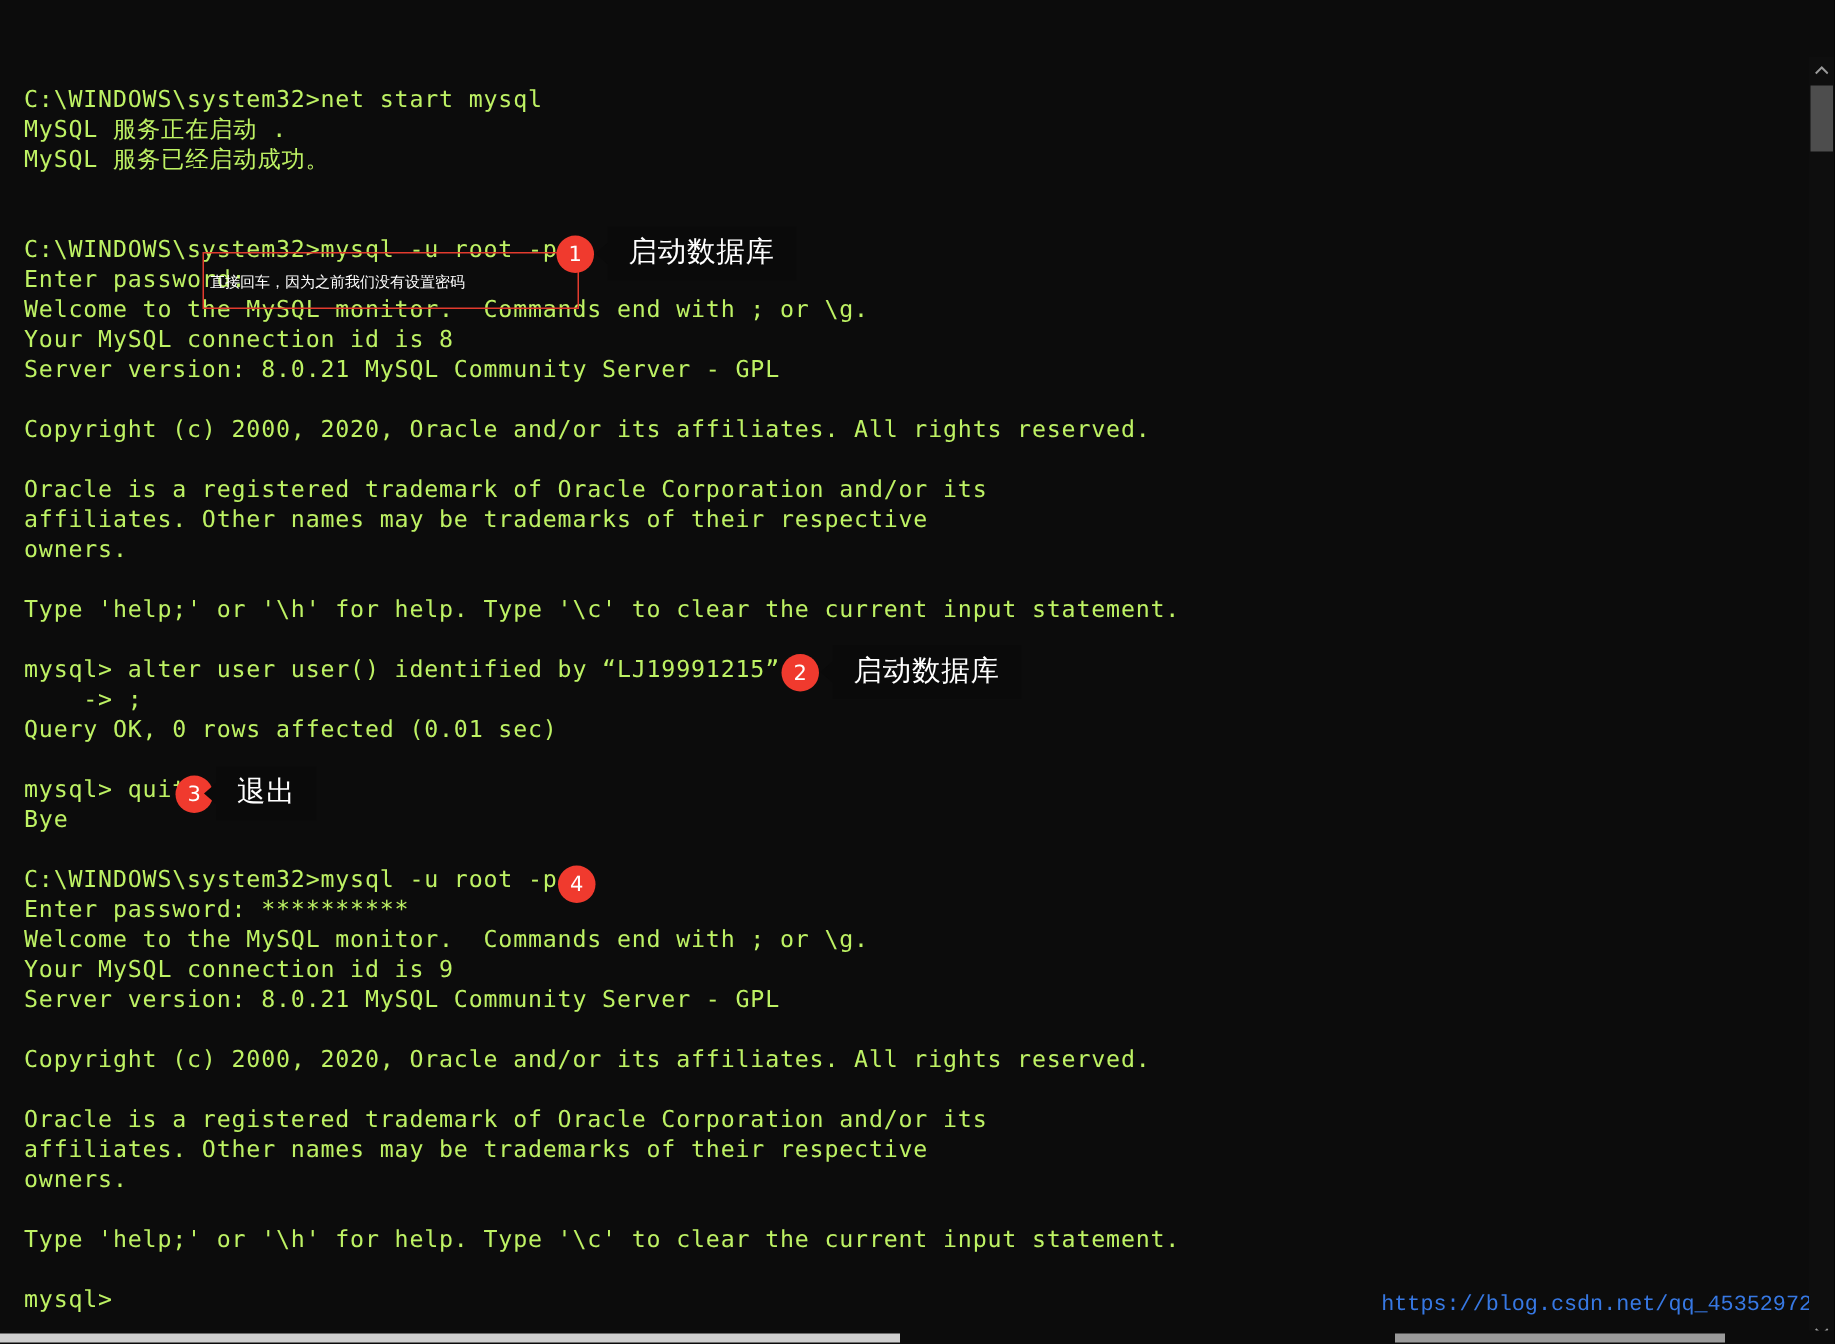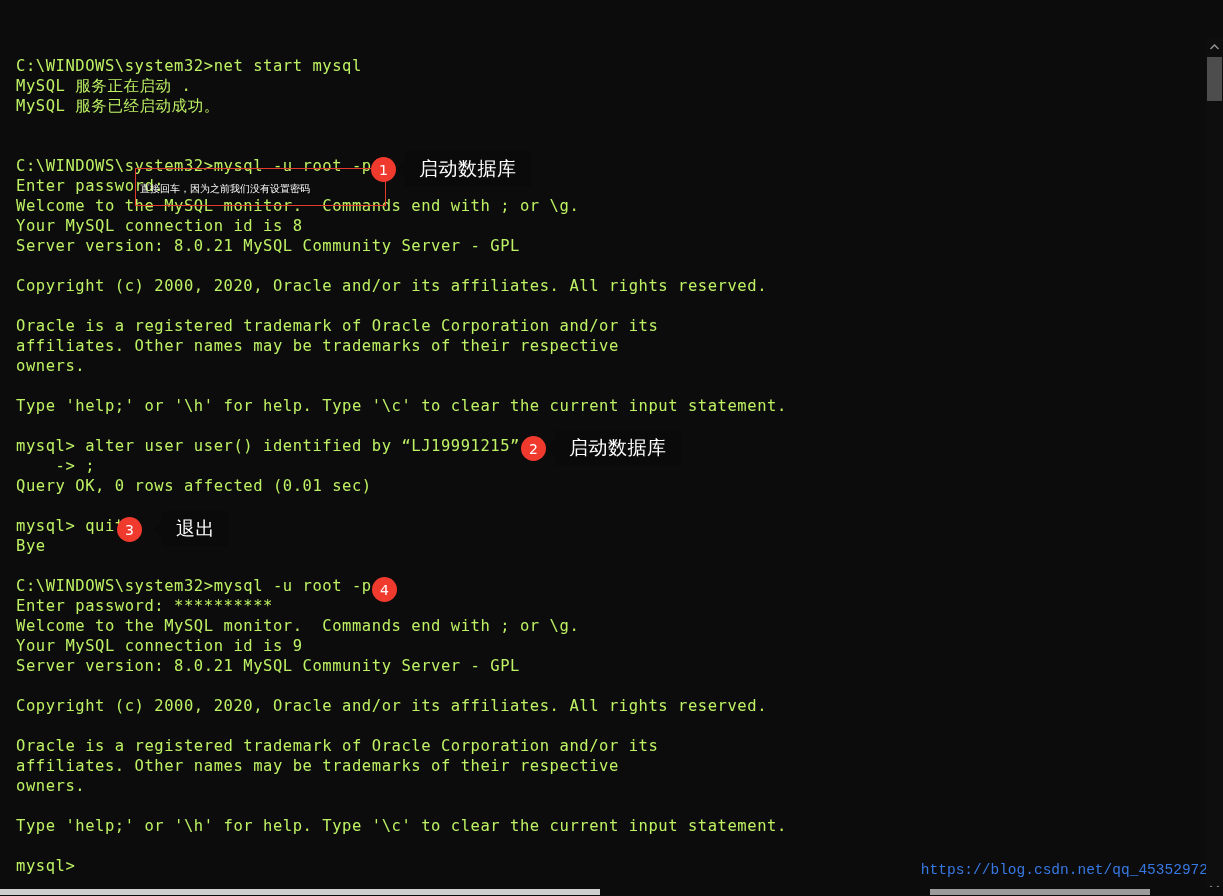--- a/index.html
+++ b/index.html
@@ -224,21 +224,21 @@
 
     <div class="anno-note" style="left:140px; top:142px;">直接回车，因为之前我们没有设置密码</div>
 
     <div class="badge" style="left:371px; top:119px;">1</div>
     <div class="callout" style="left:405px; top:113px;">启动数据库</div>
 
     <div class="badge" style="left:521px; top:398px;">2</div>
     <div class="callout" style="left:555px; top:392px;">启动数据库</div>
 
     <div class="badge" style="left:117px; top:479px;">3</div>
-    <div class="callout" style="left:162px; top:473px;">退出</div>
+    <div class="callout" style="left:144px; top:473px;">退出</div>
 
     <div class="badge" style="left:372px; top:539px;">4</div>
 
     <div id="watermark">https://blog.csdn.net/qq_45352972</div>
     <div id="watermark-mark">
       <svg width="14" height="14" viewBox="0 0 14 14">
         <path d="M2 4 L12 4 L7 12 Z" fill="none" stroke="#9a9a9a" stroke-width="1"></path>
       </svg>
     </div>
   </div>

